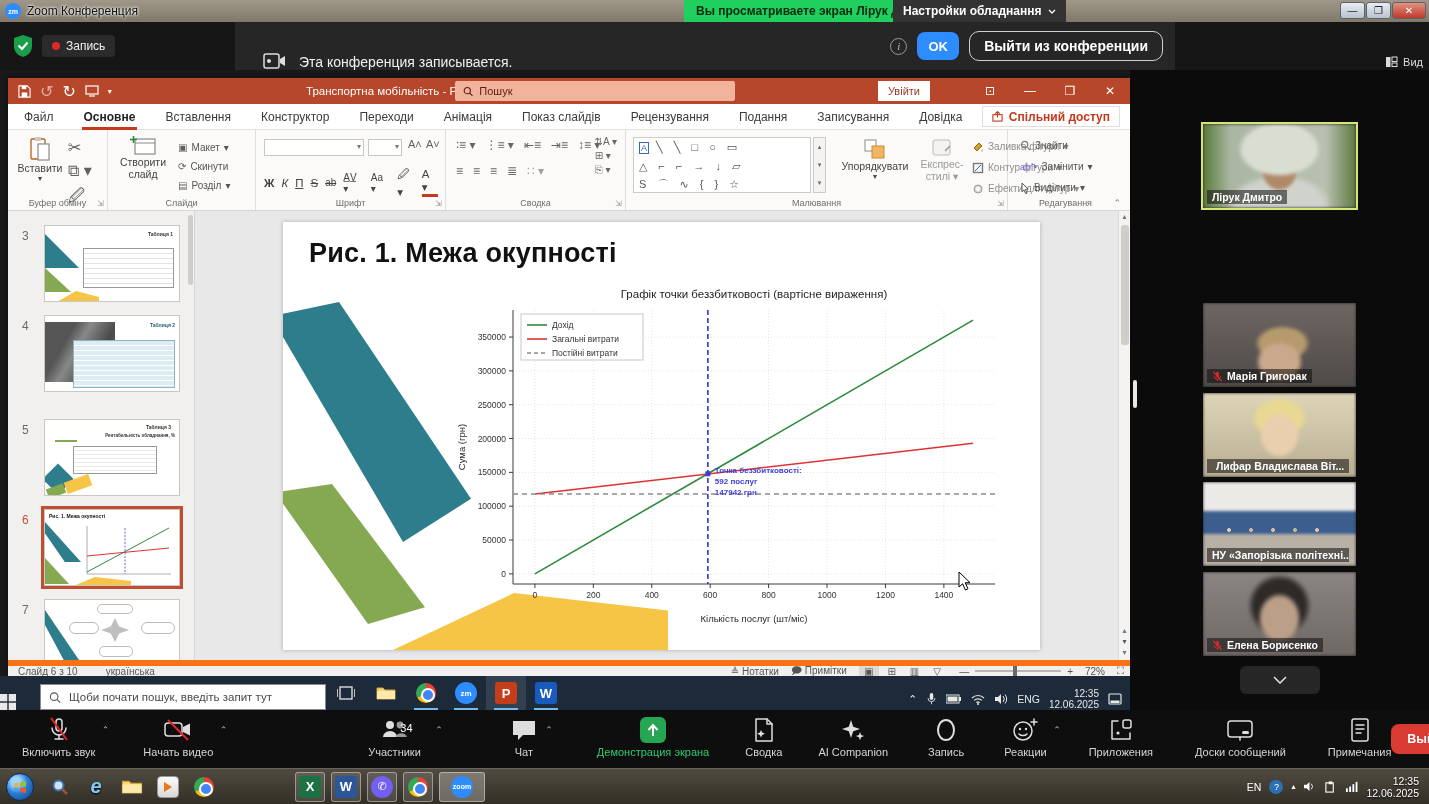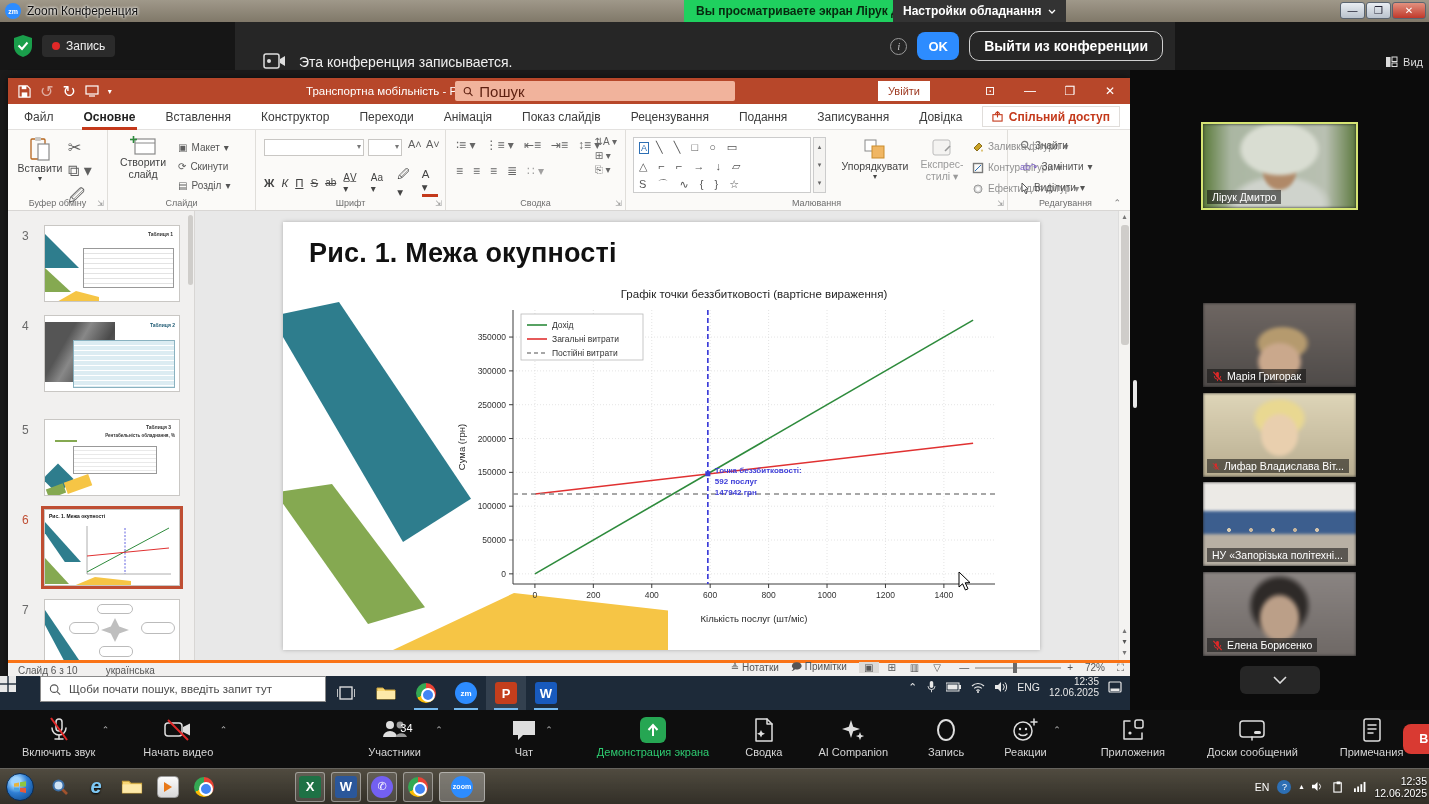--- a/index.html
+++ b/index.html
@@ -58,21 +58,21 @@
   .sharedscreen { position:absolute; left:0; top:0; width:1130px; height:640px; background:#1a1a1a; }
 
   
   .ppt { position:absolute; left:8px; top:8px; width:1122px; height:598px; background:#fff; box-shadow:0 0 6px rgba(0,0,0,.6); }
   .ppt-titlebar { position:absolute; left:0; top:0; width:100%; height:26px; background:#b7472a; display:flex; align-items:center; }
   .qat { display:flex; align-items:center; gap:9px; margin-left:10px; color:#fff; }
   .qat .g { opacity:.55; }
   .ppt-title { position:absolute; left:298px; top:0; height:26px; display:flex; align-items:center; color:#fff; font-size:11.5px; }
   .ppt-search { position:absolute; left:447px; top:3px; width:280px; height:20px; background:#f1b39c; border-radius:2px;
     display:flex; align-items:center; padding:0 8px; gap:6px; }
-  .ppt-search input { border:none; outline:none; background:transparent; font-size:15px; color:#5c1f10; width:100%; font-family:inherit; }
+  .ppt-search input { border:none; outline:none; background:transparent; font-size:11px; color:#5c1f10; width:100%; font-family:inherit; }
   .ppt-search input::placeholder { color:#5c1f10; }
   .signin { position:absolute; right:200px; top:3px; height:20px; background:#fff; color:#9e3a22; font-size:11px;
     display:flex; align-items:center; padding:0 10px; }
   .ppt-wbtns { position:absolute; right:0; top:0; height:26px; display:flex; }
   .ppt-wbtns div { width:40px; height:26px; color:#fff; font-size:12px; display:flex; align-items:center; justify-content:center; }
   .ribbonopts { font-size:10px; }
 
   .ppt-tabs { position:absolute; left:0; top:26px; width:100%; height:26px; background:#fff; display:flex; align-items:center;
     border-bottom:1px solid #e3e1df; }
   .ptab { font-size:12px; color:#3b3b3b; margin-left:26px; position:relative; padding:4px 2px; white-space:nowrap; }
@@ -121,49 +121,49 @@
   .cs { stroke:#3c3c3c; stroke-width:1; }
   .cbe { stroke:#3d3dd8; stroke-width:1.7; stroke-dasharray:5 3; }
   .ctk { font-size:8.5px; fill:#333; font-family:inherit; }
   .cttl { font-size:11.5px; fill:#1f1f1f; font-family:inherit; }
   .clab { font-size:9.5px; fill:#2a2a2a; font-family:inherit; }
   .cann { font-size:8px; fill:#3d3dd8; font-weight:bold; font-family:inherit; }
   .cleg { fill:#fff; stroke:#b9b9b9; stroke-width:.8; }
 
   .cursor { position:absolute; left:763px; top:360px; z-index:40; }
 
-  .ppt-status { position:absolute; left:0; bottom:0; width:100%; height:16px; background:#f1f0ef; border-top:3px solid #f97316;
-    display:flex; align-items:flex-end; font-size:10px; color:#555; }
+  .ppt-status { position:absolute; left:0; bottom:0; width:100%; height:16px; background:#f1f0ef; border-top:6px solid #f97316;
+    display:flex; align-items:center; font-size:10px; color:#555; }
   .ppt-status .sep { flex:1; }
   .stright { display:flex; align-items:center; gap:12px; margin-right:6px; }
   .viewbtns span { display:inline-block; width:20px; text-align:center; font-size:10px; color:#555; }
   .viewbtns .on { background:#dcdad7; }
   .zslider { display:flex; align-items:center; gap:6px; }
   .ztrack { width:86px; height:2px; background:#b9b7b4; position:relative; }
   .zhandle { position:absolute; left:38px; top:-4px; width:4px; height:10px; background:#6a6a6a; }
 
   
-  .tb10 { position:absolute; left:0; top:606px; width:1130px; height:34px; background:#1d2a39; display:flex; align-items:flex-start; }
+  .tb10 { position:absolute; left:0; top:606px; width:1130px; height:34px; background:#1d2a39; display:flex; align-items:flex-end; }
   .tb10 .start { width:40px; text-align:center; }
   .searchbox10 { width:286px; height:26px; background:#fff; border:1px solid #8a8a8a; display:flex; align-items:center; gap:8px; padding:0 8px; }
   .searchbox10 input { border:none; outline:none; font-size:11.5px; color:#444; width:100%; font-family:inherit; background:transparent; }
   .searchbox10 input::placeholder { color:#4a4a4a; }
   .tbslot { width:40px; height:34px; display:flex; align-items:center; justify-content:center; position:relative; }
   .tbslot.open::after { content:""; position:absolute; bottom:0; left:8px; right:8px; height:2px; background:#76b9ed; }
   .tbslot.activeapp { background:#33404f; }
   .appsq { width:22px; height:22px; border-radius:3px; color:#fff; font-weight:bold; font-size:13px; display:flex; align-items:center; justify-content:center; }
   .chrome-ic { width:20px; height:20px; border-radius:50%;
     background:conic-gradient(#ea4335 0 120deg,#fbbc05 120deg 240deg,#34a853 240deg 360deg); position:relative; }
   .chrome-ic::after { content:""; position:absolute; left:5px; top:5px; width:10px; height:10px; border-radius:50%; background:#4285f4; border:2px solid #fff; }
   .tray10 { margin-left:auto; display:flex; align-items:center; gap:9px; padding-right:8px; color:#e8e8e8; font-size:10.5px; }
   .tray10 .clock { text-align:right; line-height:11px; font-size:10px; }
 
   
   .ppanel { position:absolute; left:1130px; top:0; width:299px; height:640px; background:#0b0b0b; }
-  .ptile { position:absolute; left:73px; width:153px; height:84px; background:#222; overflow:hidden; }
+  .ptile { position:absolute; left:73px; width:153px; height:84px; background:#222; overflow:hidden;font-weight:bold; }
   .ptile.speaking { outline:2.5px solid #d6e574; }
   .pface { position:absolute; inset:0; filter:blur(1.5px); }
   .pname { position:absolute; left:4px; bottom:4px; background:rgba(15,15,15,.55); color:#fff; font-size:10.5px;
     padding:1px 5px; display:flex; align-items:center; gap:4px; white-space:nowrap; max-width:142px; overflow:hidden; }
   .chevbtn { position:absolute; left:110px; top:596px; width:80px; height:28px; background:#262626; border-radius:6px;
     display:flex; align-items:center; justify-content:center; }
   .f1 { background:radial-gradient(60px 40px at 50% 30%,#d9ddd2 0 60%,transparent 70%),
         radial-gradient(26px 30px at 50% 55%,#b08968 0 60%,transparent 70%),
         radial-gradient(70px 40px at 50% 95%,#cfd3cc 0 60%,transparent 75%),
         linear-gradient(90deg,#5a7a3a, #aab6a2 18%, #b9c0b2 80%, #5d7a40); }
@@ -195,21 +195,21 @@
   .tb7 { position:absolute; left:0; top:768px; width:1429px; height:36px;
     background:linear-gradient(rgba(70,66,58,.75),rgba(40,38,32,.85)); border-top:1px solid rgba(255,255,255,.25);
     display:flex; align-items:center; }
   .orb { width:28px; height:28px; border-radius:50%; margin:0 8px 0 6px;
     background:radial-gradient(circle at 35% 30%, #9fd4ff 0 18%, #2f7fd4 45%, #0a3f7d 100%);
     border:1px solid #0a2c55; display:flex; align-items:center; justify-content:center; }
   .ic7 { width:30px; height:30px; margin:0 3px; display:flex; align-items:center; justify-content:center; }
   .boxed { border:1px solid rgba(255,255,255,.4); border-radius:3px; background:rgba(255,255,255,.12); }
   .boxed.hot { background:rgba(255,255,255,.28); }
   .sq7 { width:22px; height:22px; border-radius:3px; color:#fff; font-weight:bold; font-size:13px; display:flex; align-items:center; justify-content:center; }
-  .tray7 { margin-left:auto; display:flex; align-items:center; gap:8px; color:#fff; font-size:10.5px; padding-right:2px;justify-content:space-between; }
+  .tray7 { margin-left:auto; display:flex; align-items:center; gap:8px; color:#fff; font-size:10.5px; padding-right:10px;justify-content:space-between; }
   .tray7 .clock { text-align:right; line-height:12px; font-size:10.5px; text-shadow:0 1px 2px #000; }
 
   svg { display:block; }
   .wicon { stroke:#dedede; fill:none; stroke-width:1.5; stroke-linecap:round; stroke-linejoin:round; }
 </style>
 </head>
 <body>
 
 <div class="screen">
   <div class="wallpaper"></div>
@@ -849,21 +849,21 @@
         <circle cx="12" cy="14" r="9" class="wicon"></circle>
         <circle cx="9" cy="12" r="1.2" fill="#dedede"></circle>
           <circle cx="15" cy="12" r="1.2" fill="#dedede"></circle>
         <path d="M8 17 a5 4 0 0 0 8 0" class="wicon"></path>
         <line x1="23" y1="2" x2="23" y2="8" class="wicon"></line>
           <line x1="20" y1="5" x2="26" y2="5" class="wicon"></line>
       </svg>
       <span class="lab">Реакции</span>
       <span class="caret" style="position:absolute;right:-14px;top:8px">⌃</span>
     </div>
-    <div class="zbtn" style="margin-left:54px">
+    <div class="zbtn" style="margin-left:42px">
       <svg width="26" height="26" viewBox="0 0 26 26">
         <path d="M10 4 h-6 v18 h18 v-6" class="wicon"></path>
         <rect x="15" y="3" width="8" height="8" rx="2" class="wicon"></rect>
         <circle cx="10" cy="16" r="1.6" fill="#dedede"></circle>
       </svg>
       <span class="lab">Приложения</span>
     </div>
     <div class="zbtn" style="margin-left:42px">
       <svg width="28" height="26" viewBox="0 0 28 26">
         <rect x="2" y="4" width="24" height="16" rx="3" class="wicon"></rect>

